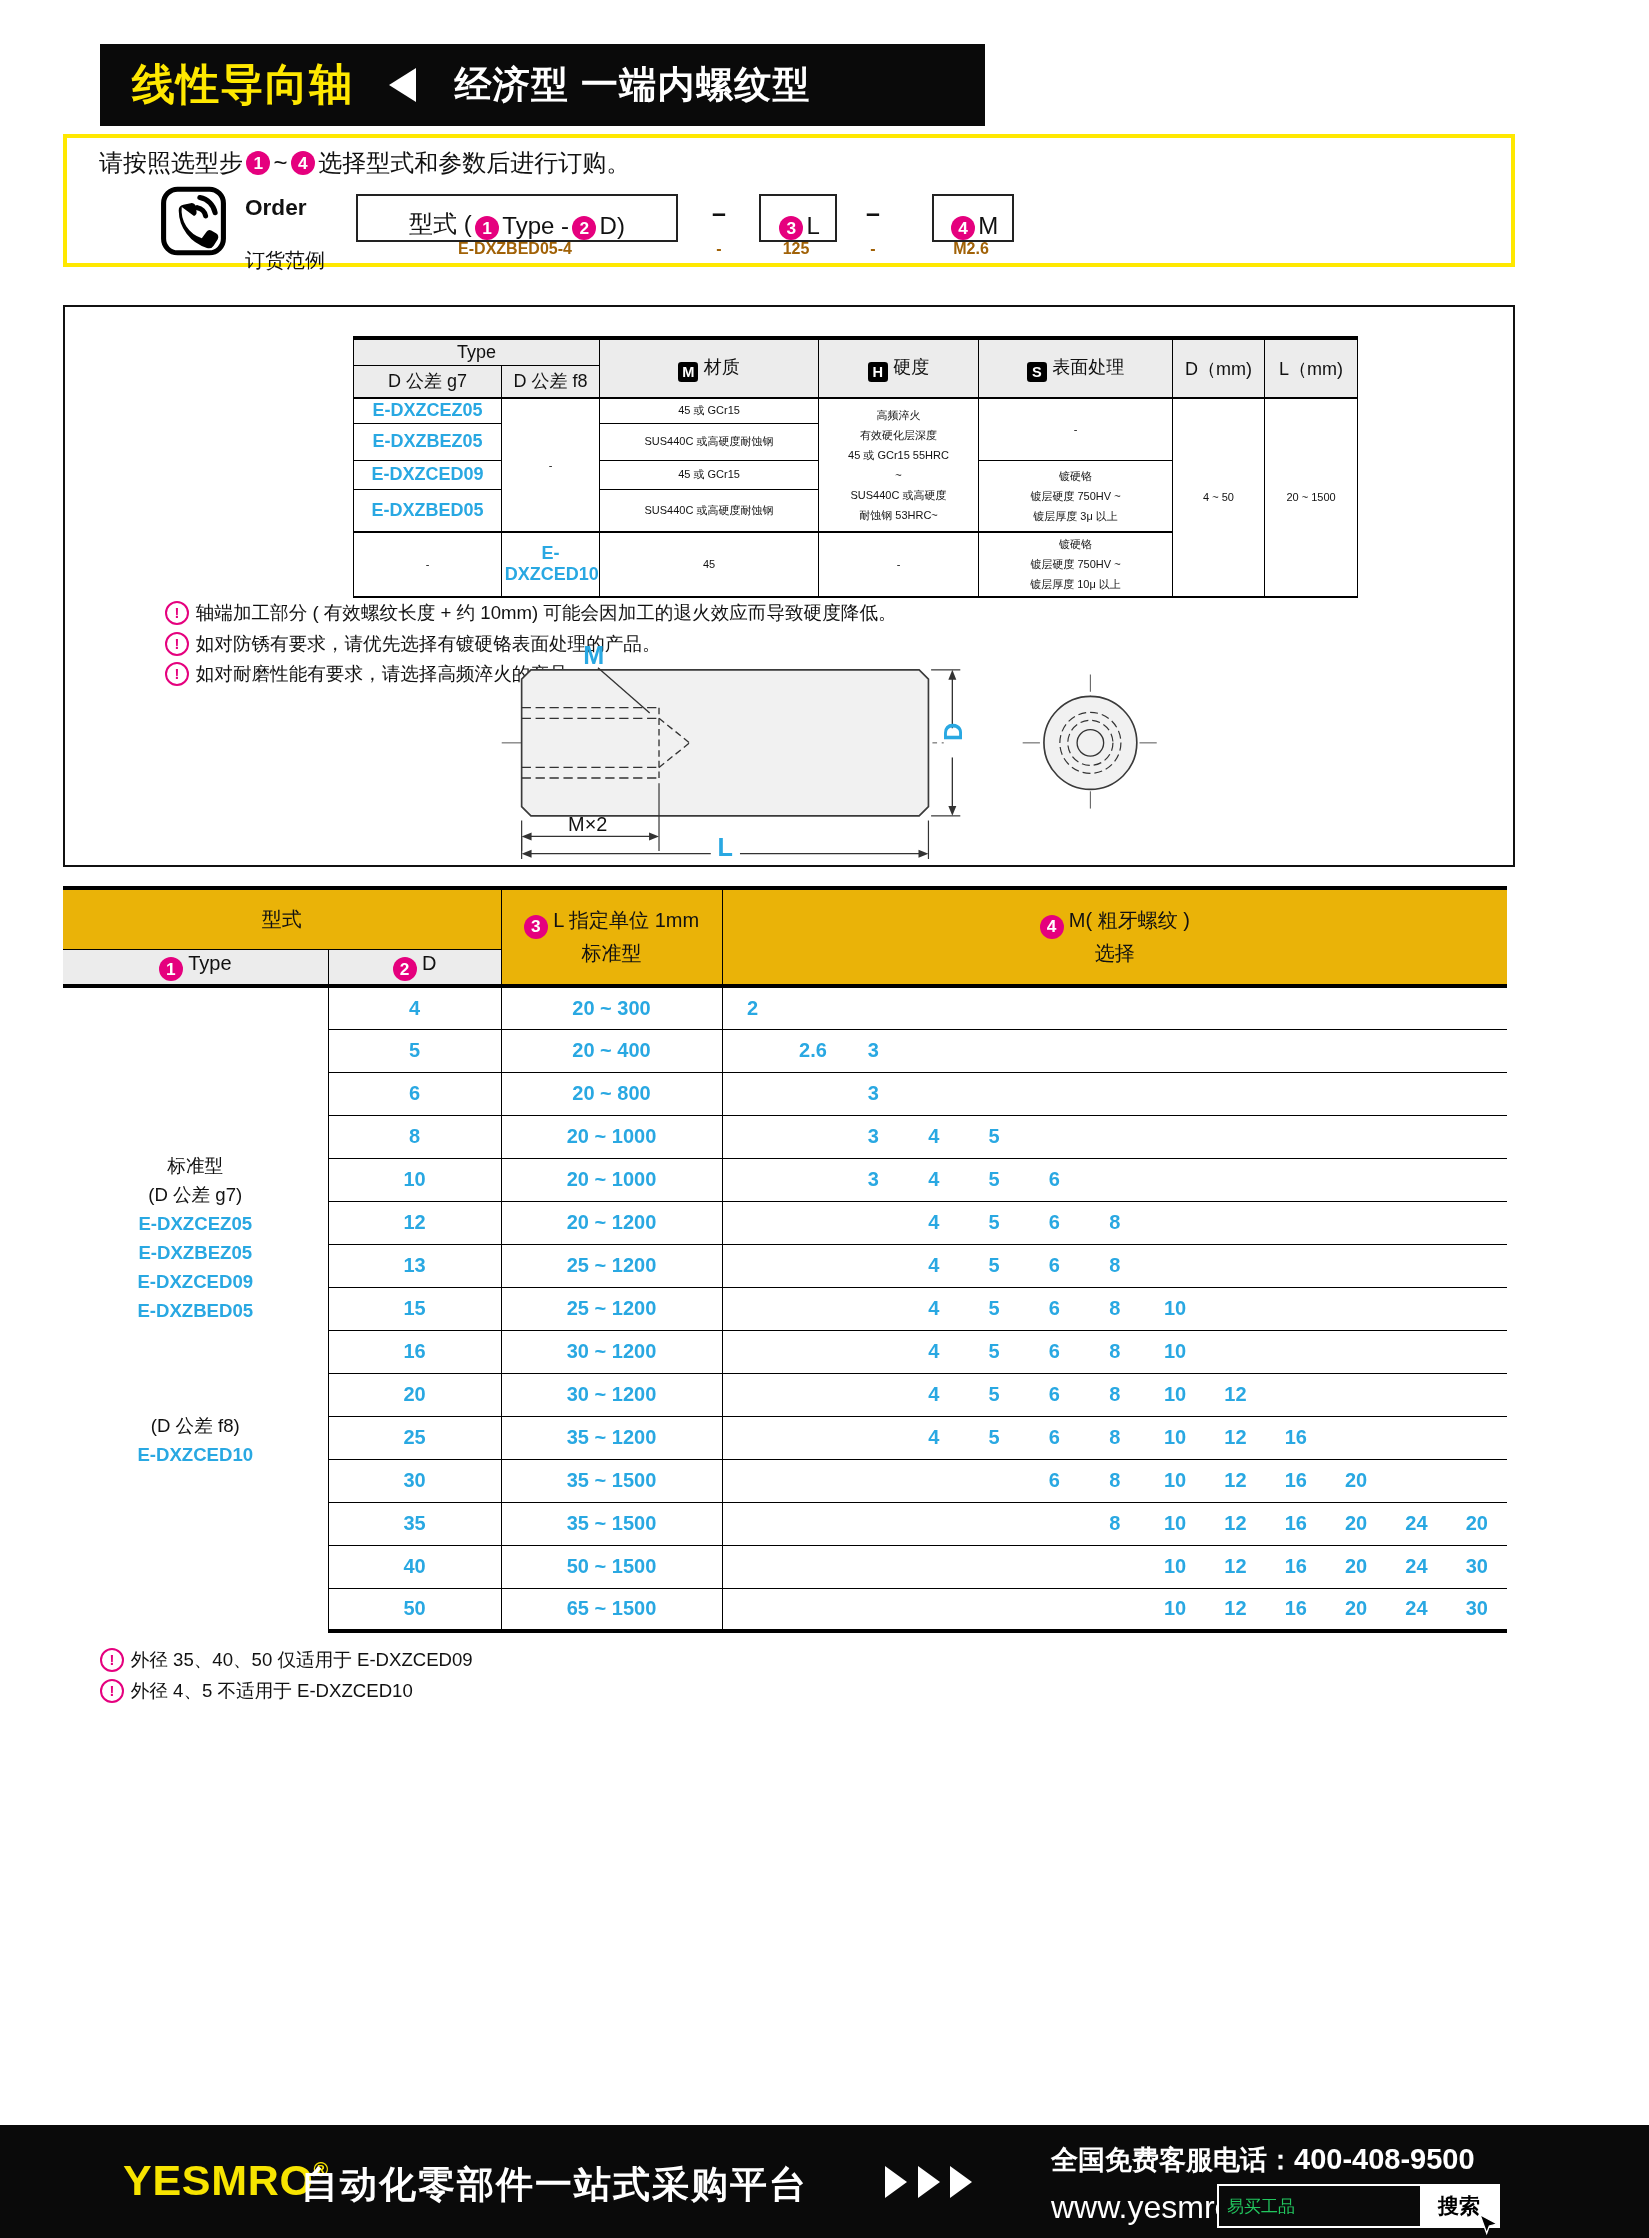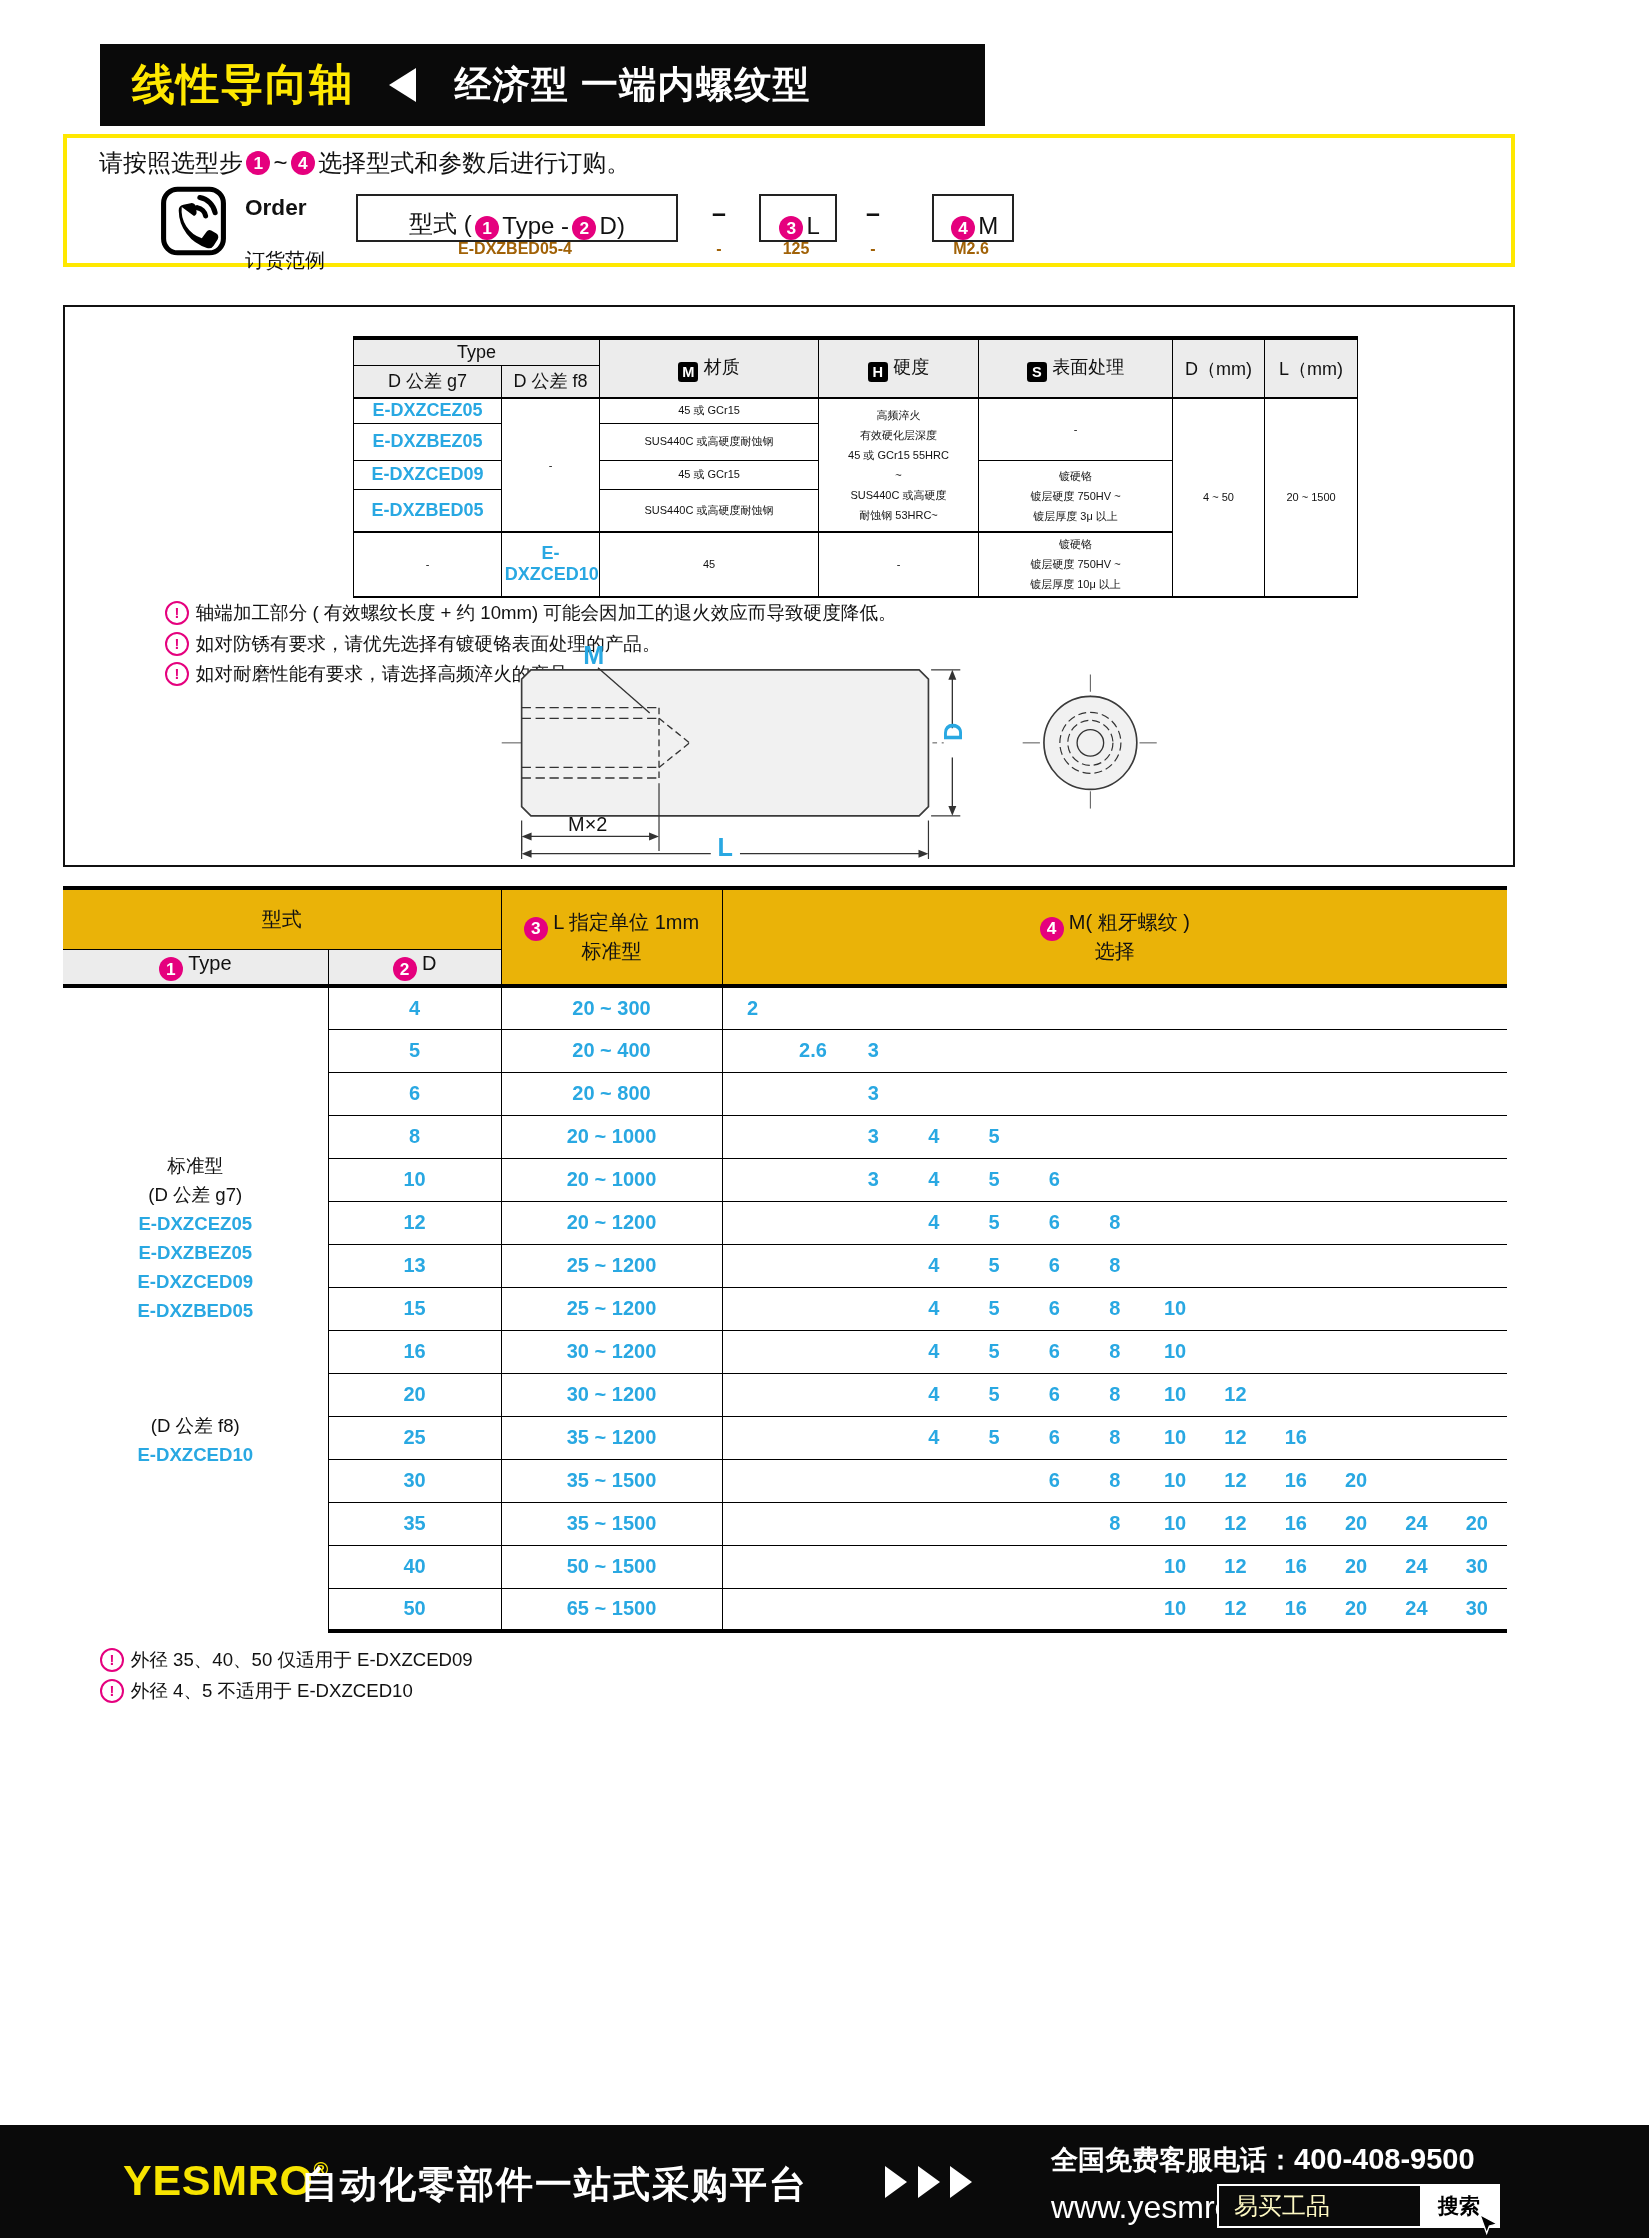--- a/index.html
+++ b/index.html
@@ -77,39 +77,39 @@
   .sel tbody tr.lastrow td{border-bottom:4px solid #000;}
   .sel .dcell,.sel .lcell{color:#29A8E2;font-weight:bold;font-size:20px;}
   .sel .mcell{padding:0;}
   .mgrid{display:grid;grid-template-columns:repeat(13,1fr);width:100%;}
   .mgrid span{color:#29A8E2;font-weight:bold;font-size:20px;text-align:center;}
   .typecell{border:none!important;border-right:1.3px solid #000!important;background:#fff;}
   .tcwrap{display:flex;flex-direction:column;justify-content:center;align-items:center;height:100%;}
   .tlabel{font-size:18.6px;line-height:29px;}
   .tmodel{color:#29A8E2;font-weight:bold;font-size:18.6px;line-height:29px;}
   .tspacer{height:86px;}
-  .hdr2line{line-height:21px;}
+  .hdr2line{line-height:29px;}
   .hpill{display:inline-flex;align-items:center;justify-content:center;width:24px;height:24px;border-radius:50%;
     background:#E5007E;color:#fff;font-weight:bold;font-size:17.3px;margin-right:5.3px;vertical-align:-4.7px;}
 
   .botnotes{position:absolute;left:100px;top:1647px;font-size:18.6px;}
 
   
   .footer{position:absolute;left:0;top:2125px;width:1649px;height:114px;background:#0a0a0a;}
   .brand{position:absolute;left:123px;top:31px;color:#F7E400;font-size:43px;font-weight:900;letter-spacing:0.7px;}
   .brand sup{font-size:20px;vertical-align:18.6px;}
   .tagline{position:absolute;left:301px;top:35px;color:#fff;font-size:37px;font-weight:800;letter-spacing:2px;}
   .arrows{position:absolute;left:885px;top:41px;display:flex;}
   .arrows i{width:0;height:0;border-top:16px solid transparent;border-bottom:16px solid transparent;
     border-left:22.6px solid #fff;margin-right:10.6px;}
   .phoneline{position:absolute;left:1051px;top:17.3px;color:#fff;font-size:27px;font-weight:800;}
   .phoneline .num{font-size:29px;}
   .webline{position:absolute;left:1051px;top:64px;color:#fff;font-size:32px;}
   .searchbox{position:absolute;left:1217px;top:59px;width:279px;height:40px;border:2px solid #fff;display:flex;}
-  .searchinput{flex:1;display:flex;align-items:center;color:#fef9c3;font-size:24px;padding-left:15px;background:#0a0a0a;}
+  .searchinput{flex:1;display:flex;align-items:center;color:#22c55e;font-size:17px;padding-left:8px;background:#0a0a0a;}
   .searchbtn{width:78px;background:#fff;color:#000;font-size:21px;font-weight:bold;display:flex;
     align-items:center;justify-content:center;position:relative;}
   .cursor{position:absolute;right:0px;bottom:-10.6px;}
 </style>
 </head>
 <body>
 
 <div class="topbar">
   <span class="title">线性导向轴</span>
   <span class="tri-left"></span>

